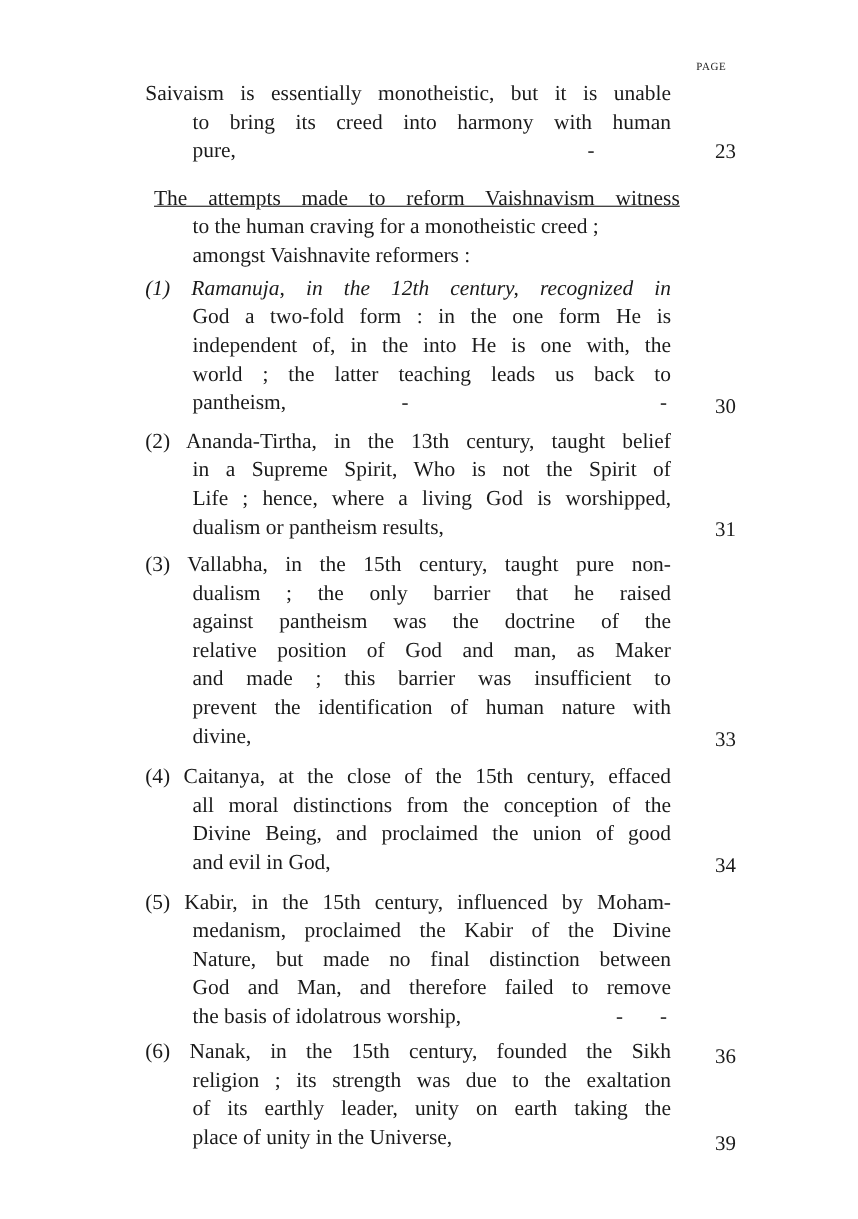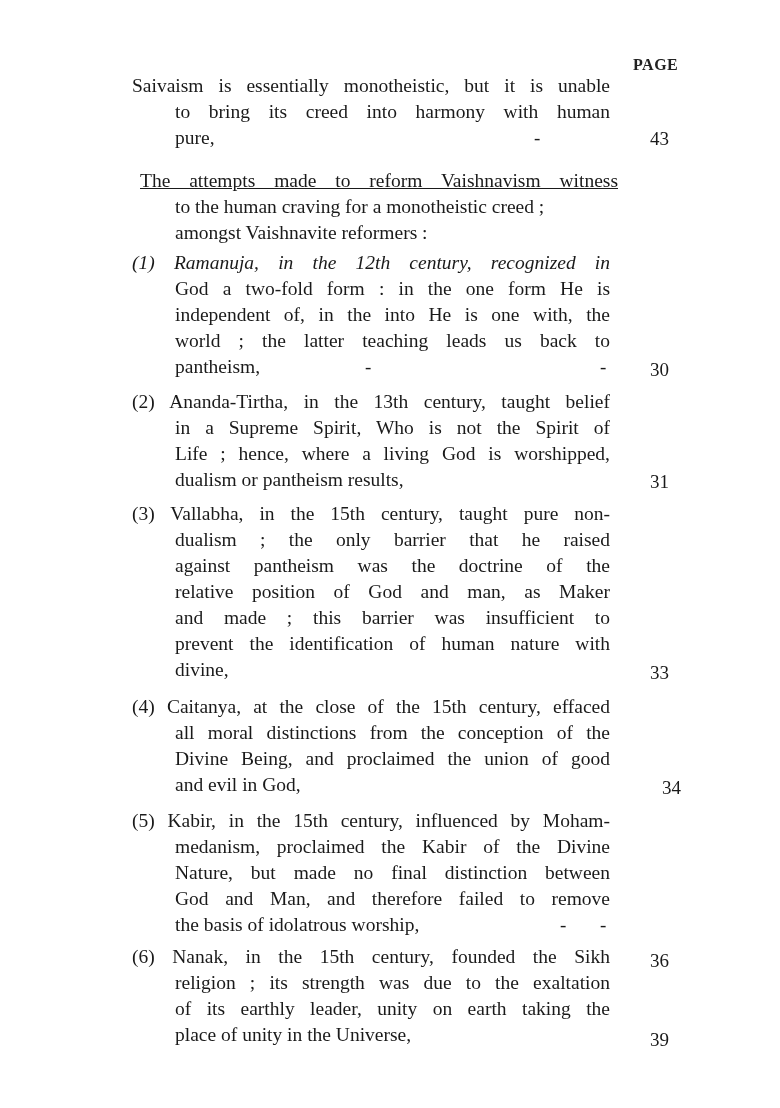--- a/index.html
+++ b/index.html
@@ -2,21 +2,21 @@
 <html><head>
 <meta charset="utf-8">
 <style>
   html, body { margin: 0; padding: 0; }
   body {
     width: 780px; height: 1108px; background: #ffffff; position: relative; overflow: hidden;
     font-family: "Liberation Serif", "DejaVu Serif", serif; color: #1a1a1a;
   }
   .page-label {
     position: absolute; left: 633px; top: 56px;
-    font-size: 16px; font-weight: bold; letter-spacing: 0.5px; color: #222;
+    font-size: 10px; font-weight: normal; letter-spacing: 0.5px; color: #222;
   }
   .entry { position: absolute; left: 132px; width: 478px; }
   .line {
     position: absolute; font-size: 19.5px; line-height: 26px; white-space: nowrap; height: 26px;
   }
   .line.just { text-align: justify; text-align-last: justify; white-space: normal; }
   .pg {
     position: absolute; left: 650px; font-size: 19px; line-height: 26px; color: #1a1a1a;
   }
   .dash { position: absolute; font-size: 19px; line-height: 26px; }
@@ -25,21 +25,21 @@
 <body>
 
 <div class="page-label">PAGE</div>
 
 <div class="entry">
   <div class="line just" style="left:0;top:73px;width:478px;">Saivaism is essentially monotheistic, but it is unable</div>
   <div class="line just" style="left:43px;top:99px;width:435px;">to bring its creed into harmony with human</div>
   <div class="line" style="left:43px;top:125px;">pure,</div>
 </div>
 <span class="dash" style="left:534px;top:125px;">-</span>
-<span class="pg" style="top:126px;">43</span>
+<span class="pg" style="top:126px;">23</span>
 
 <div class="entry">
   <div class="line just" style="left:8px;top:168px;width:478px;text-decoration:underline;">The attempts made to reform Vaishnavism witness</div>
   <div class="line" style="left:43px;top:194px;">to the human craving for a monotheistic creed ;</div>
   <div class="line" style="left:43px;top:220px;">amongst Vaishnavite reformers :</div>
 </div>
 
 <div class="entry">
   <div class="line just" style="left:0;top:250px;width:478px;font-style:italic;">(1) Ramanuja, in the 12th century, recognized in</div>
   <div class="line just" style="left:43px;top:276px;width:435px;">God a two-fold form : in the one form He is</div>
@@ -69,21 +69,21 @@
   <div class="line" style="left:43px;top:657px;">divine,</div>
 </div>
 <span class="pg" style="top:660px;">33</span>
 
 <div class="entry">
   <div class="line just" style="left:0;top:694px;width:478px;">(4) Caitanya, at the close of the 15th century, effaced</div>
   <div class="line just" style="left:43px;top:720px;width:435px;">all moral distinctions from the conception of the</div>
   <div class="line just" style="left:43px;top:746px;width:435px;">Divine Being, and proclaimed the union of good</div>
   <div class="line" style="left:43px;top:772px;">and evil in God,</div>
 </div>
-<span class="pg" style="top:775px;margin-left:12px;">34</span>
+<span class="pg" style="top:775px;">34</span>
 
 <div class="entry">
   <div class="line just" style="left:0;top:808px;width:478px;">(5) Kabir, in the 15th century, influenced by Moham-</div>
   <div class="line just" style="left:43px;top:834px;width:435px;">medanism, proclaimed the Kabir of the Divine</div>
   <div class="line just" style="left:43px;top:860px;width:435px;">Nature, but made no final distinction between</div>
   <div class="line just" style="left:43px;top:886px;width:435px;">God and Man, and therefore failed to remove</div>
   <div class="line" style="left:43px;top:912px;">the basis of idolatrous worship,</div>
 </div>
 <span class="dash" style="left:560px;top:912px;">-</span>
 <span class="dash" style="left:600px;top:912px;">-</span>

